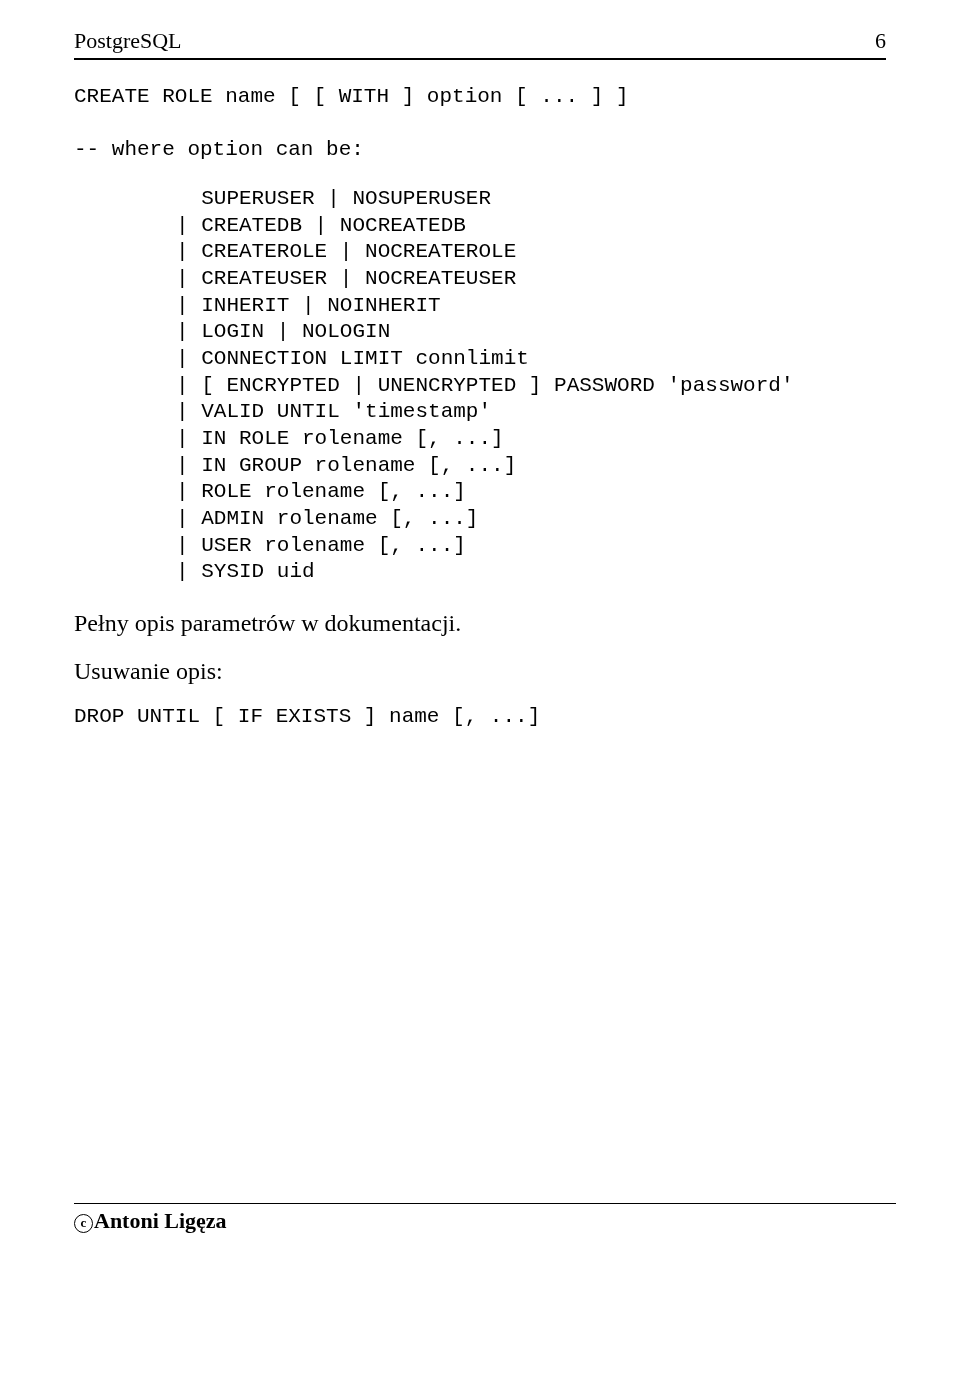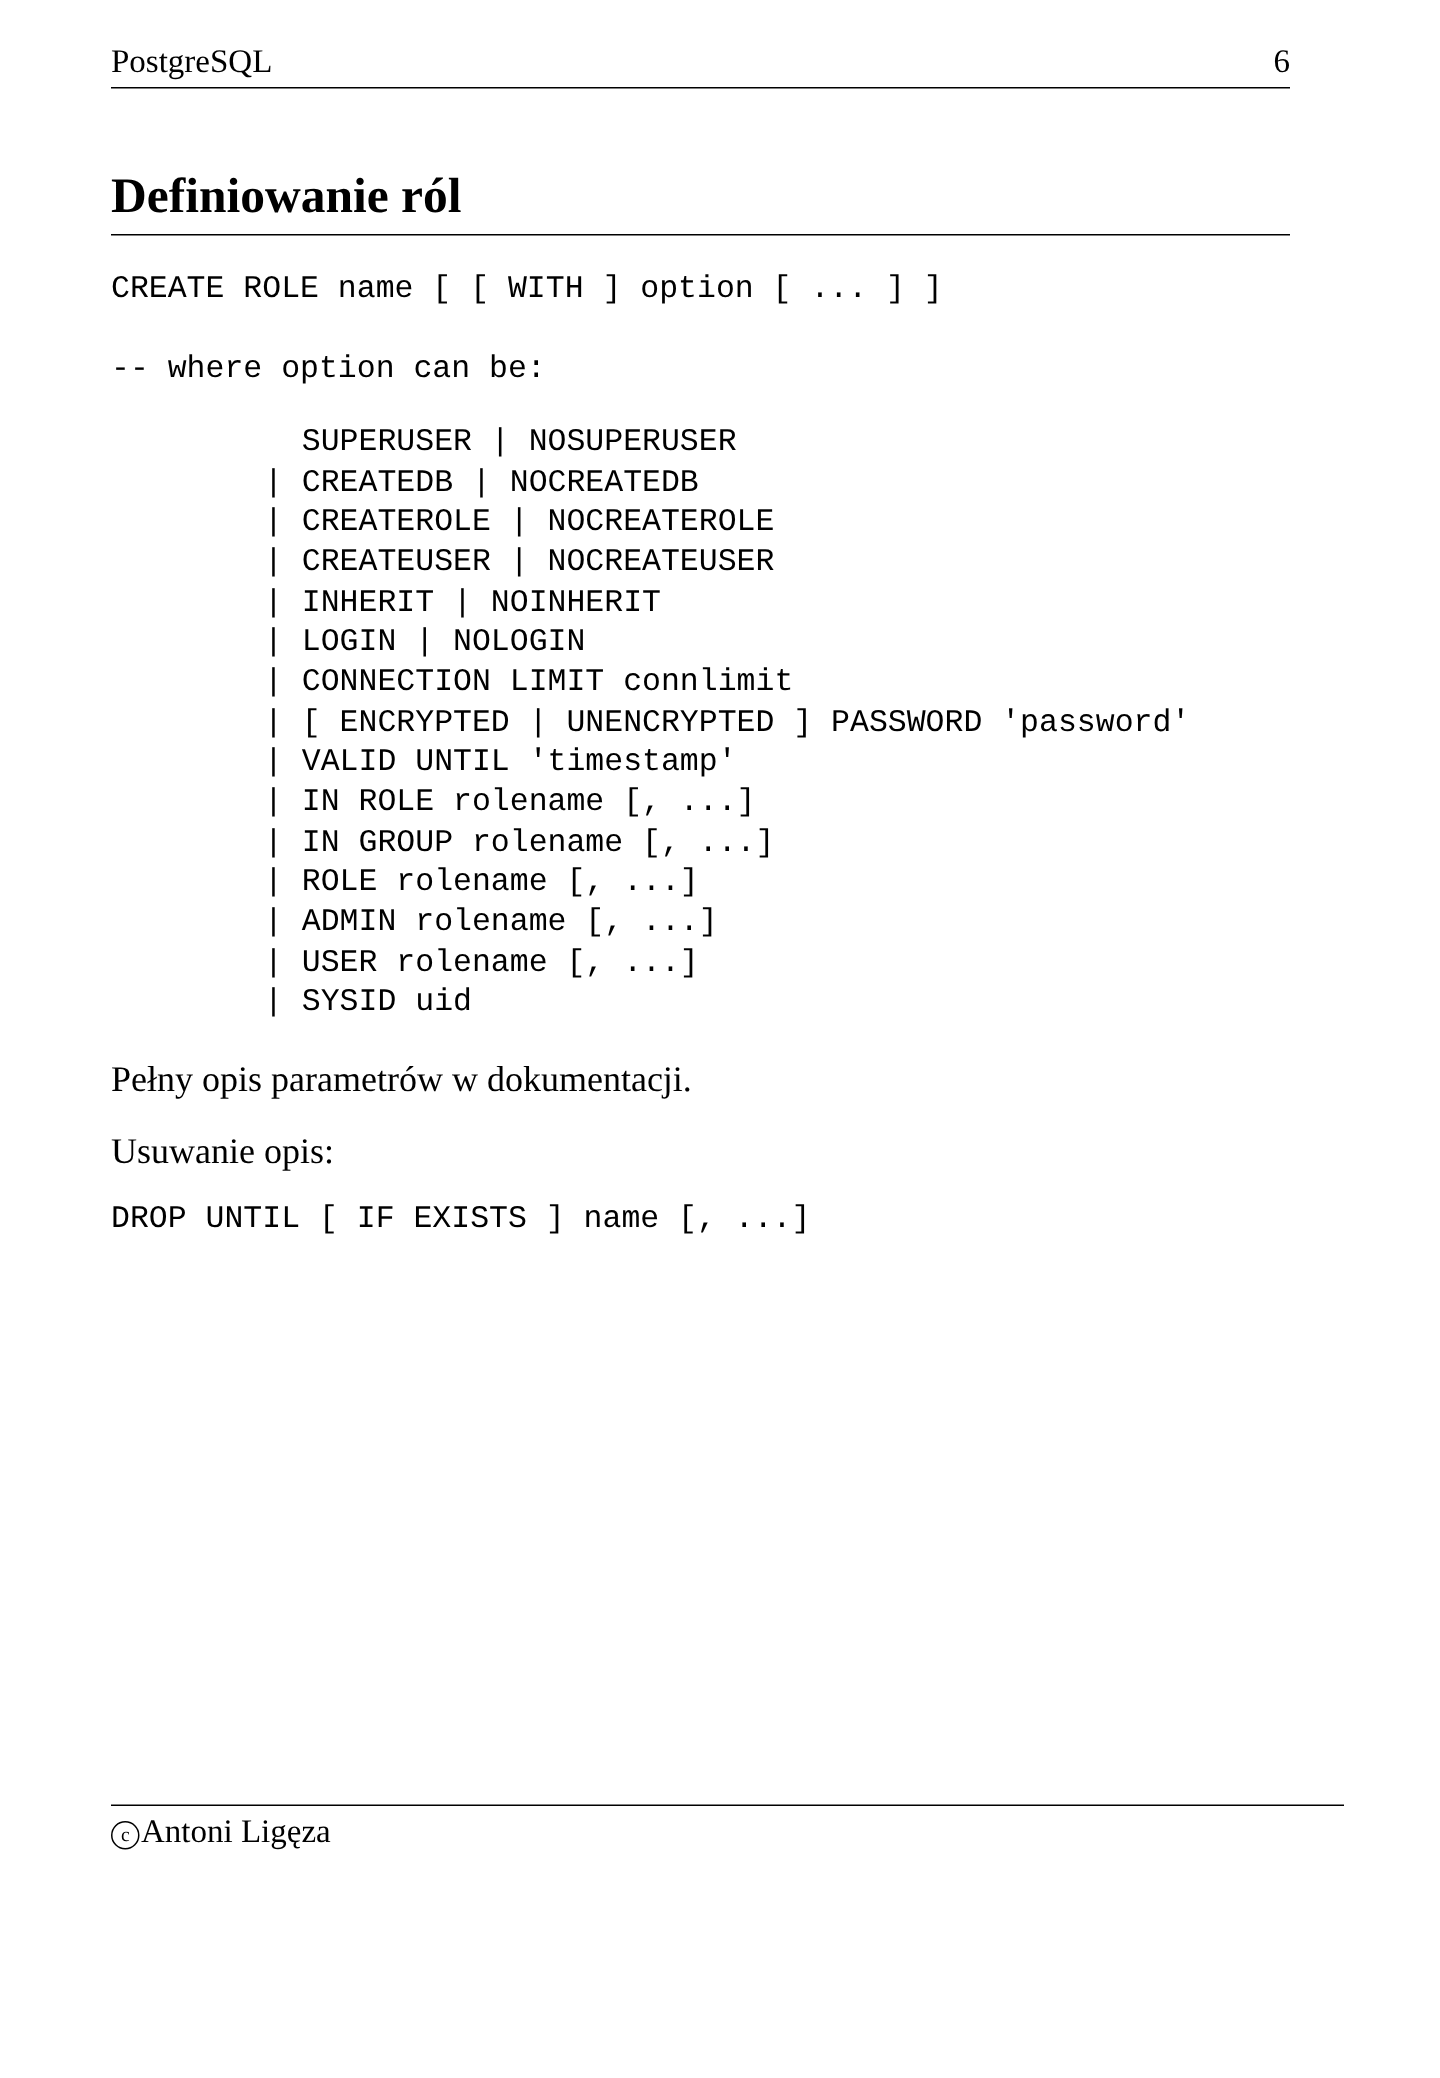--- a/index.html
+++ b/index.html
@@ -9,21 +9,21 @@
     height: 1385px;
     background: #ffffff;
     font-family: "Times New Roman", Times, serif;
     color: #000000;
   }
   .page {
     position: relative;
     width: 960px;
     height: 1258px;
     box-sizing: border-box;
-    padding: 28px 100px 30px 74px;
+    padding: 28px 74px 30px 74px;
   }
   .header-line {
     display: flex;
     justify-content: space-between;
     align-items: baseline;
     font-size: 22px;
   }
   .hr-top {
     border: none;
     border-top: 1px solid #000;
@@ -53,20 +53,21 @@
   .body-text {
     font-size: 24px;
     line-height: 1.25;
     margin: 0 0 18px 0;
   }
   .footer {
     position: absolute;
     left: 74px;
     right: 64px;
     bottom: 24px;
+    font-weight: bold;
   }
   .hr-bottom {
     border: none;
     border-top: 1px solid #000;
     margin: 0 0 4px 0;
   }
   .footer-text {
     font-size: 22px;
   }
   .circ {
@@ -86,21 +87,20 @@
 <body>
 
 <div class="page">
 
   <div class="header-line">
     <span>PostgreSQL</span>
     <span>6</span>
   </div>
   <hr class="hr-top">
 
-  <div class="section-title">Definiowanie ról</div>
   <hr class="hr-sec">
 
   <pre class="code">CREATE ROLE name [ [ WITH ] option [ ... ] ]
 
 -- where option can be:</pre>
 
   <pre class="code indent-block">  SUPERUSER | NOSUPERUSER
 | CREATEDB | NOCREATEDB
 | CREATEROLE | NOCREATEROLE
 | CREATEUSER | NOCREATEUSER

